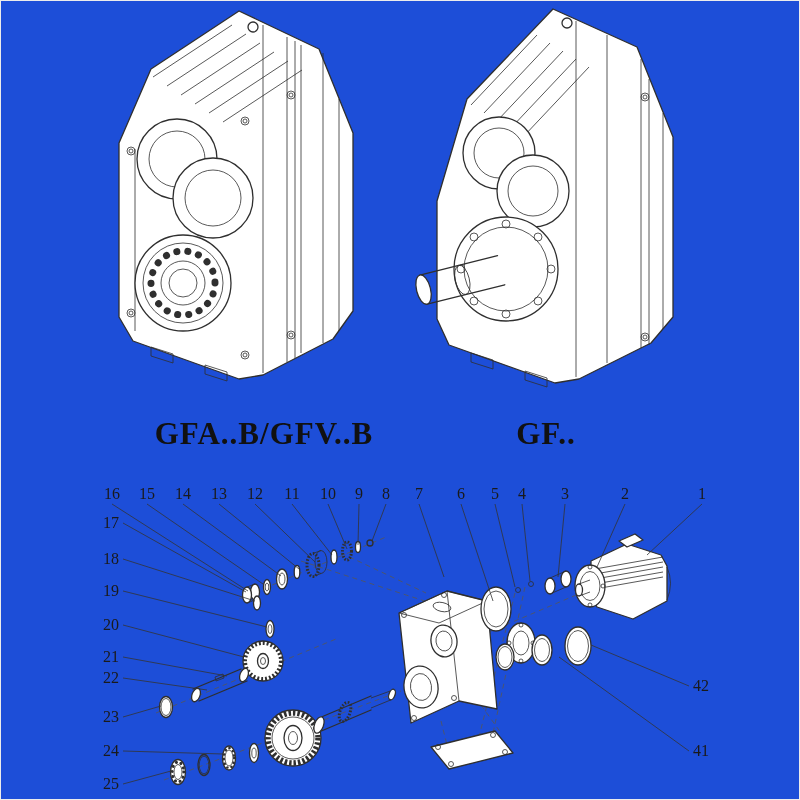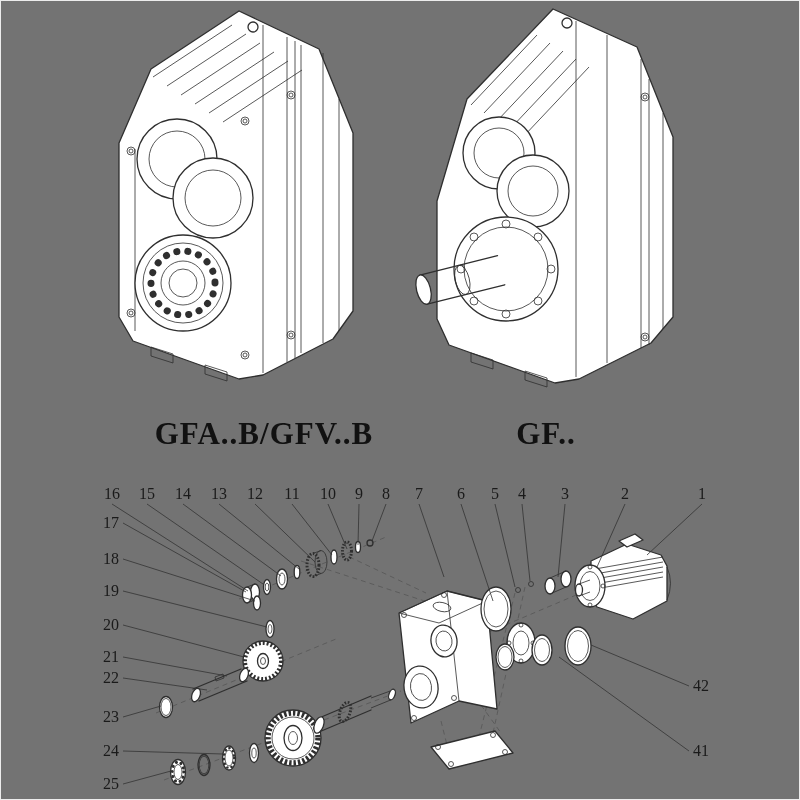--- a/index.html
+++ b/index.html
@@ -1,17 +1,17 @@
 <!DOCTYPE html>
 <html><head>
 <meta charset="utf-8">
 <style>
   html,body{margin:0;padding:0;background:#fff;}
   .page{
-    position:relative;width:800px;height:800px;background:#737373;
+    position:relative;width:800px;height:800px;background:#1d4ed8;
     border:1px solid #ececec;box-sizing:border-box;overflow:hidden;
     font-family:"Liberation Serif", serif;
   }
   svg{position:absolute;left:0;top:0;}
   .ln{stroke:#2f2f2f;stroke-width:1.3;fill:none;stroke-linejoin:round;stroke-linecap:round;}
   .thin{stroke:#2f2f2f;stroke-width:0.8;fill:none;}
   .fillw{fill:#ffffff;}
   .dash{stroke:#555;stroke-width:0.8;fill:none;stroke-dasharray:5 4;}
   .leader{stroke:#333;stroke-width:0.8;fill:none;}
   .teeth{fill:none;stroke:#2f2f2f;stroke-linecap:butt;}

